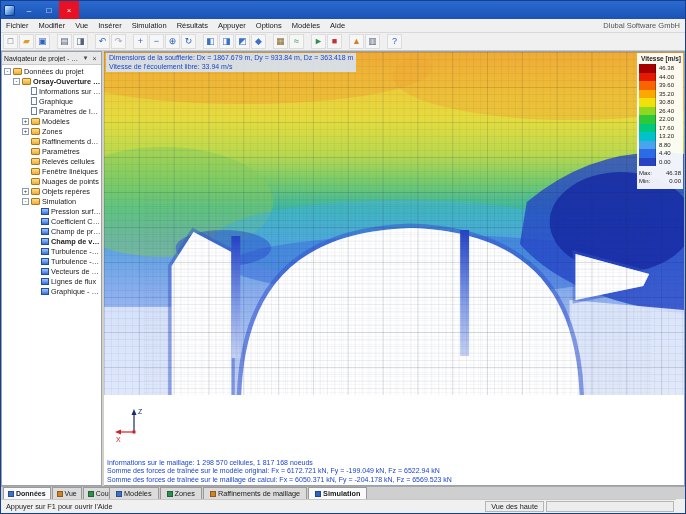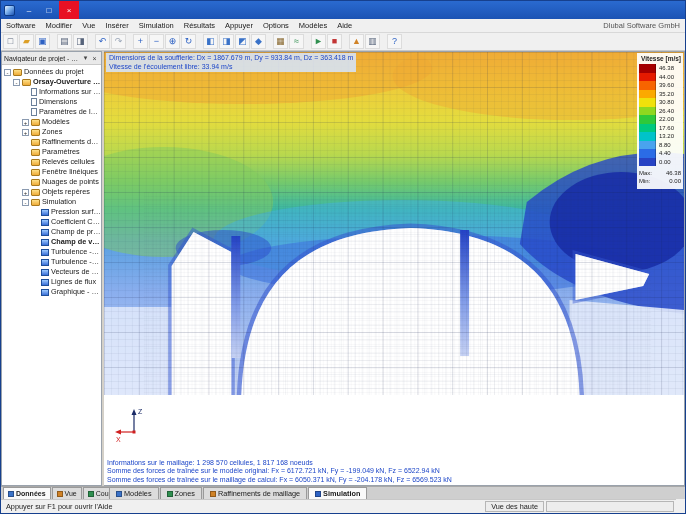--- a/index.html
+++ b/index.html
@@ -31,21 +31,21 @@
     background:#f6f6f6;margin-right:1px;flex:none;}
   .tbtn[data-gap="true"]{margin-left:6px;}
   .tglyph{font-size:9px;line-height:1;}
   
   .main{position:absolute;top:50px;bottom:27px;left:0;right:0;display:flex;}
   .sidebar{width:101px;flex:none;background:#fff;border:1px solid #9aa2ac;display:flex;flex-direction:column;}
   .sidebar-header{height:13px;background:#e9e9e9;border-bottom:1px solid #c9c9c9;display:flex;align-items:center;padding:0 2px;flex:none;}
   .sidebar-title{font-size:6.8px;white-space:nowrap;overflow:hidden;text-overflow:ellipsis;flex:1;}
   .ph-btn{font-size:7px;width:9px;height:9px;display:flex;align-items:center;justify-content:center;color:#444;flex:none;}
   .nav-tree{flex:1;overflow:hidden;padding-top:1px;}
-  .tree-row{display:flex;align-items:flex-end;height:10px;font-size:7.3px;white-space:nowrap;overflow:hidden;}
+  .tree-row{display:flex;align-items:center;height:10px;font-size:7.3px;white-space:nowrap;overflow:hidden;}
   .tree-row[data-ind="0"]{padding-left:2px;}
   .tree-row[data-ind="1"]{padding-left:11px;}
   .tree-row[data-ind="2"]{padding-left:20px;}
   .tree-row[data-ind="3"]{padding-left:30px;}
   .tree-row[data-bold="true"] .tlabel{font-weight:bold;}
   .exp{width:7px;height:7px;border:1px solid #8a9ab0;background:#fff;color:#333;font-size:6px;line-height:1;
     display:flex;align-items:center;justify-content:center;margin-right:2px;flex:none;}
   .exp:empty{border:none;background:transparent;}
   .ticon{flex:none;margin-right:2px;}
   .ticon[data-icon="folder"]{width:9px;height:7px;background:linear-gradient(#fde089,#efab38);border:1px solid #a97a1e;border-radius:1px;}
@@ -96,21 +96,21 @@
     <span class="win-controls">
       <span class="win-btn">–</span>
       <span class="win-btn">□</span>
       <span class="win-btn close">×</span>
     </span>
   </div>
 
   <div class="menubar">
     <div class="menu-items">
 
-        <span class="menu-item">Software</span>
+        <span class="menu-item">Fichier</span>
 
         <span class="menu-item">Modifier</span>
 
         <span class="menu-item">Vue</span>
 
         <span class="menu-item">Insérer</span>
 
         <span class="menu-item">Simulation</span>
 
         <span class="menu-item">Résultats</span>
@@ -241,21 +241,21 @@
 
           <div class="tree-row" data-ind="2">
             <span class="exp"></span>
             <span class="ticon" data-icon="doc"></span>
             <span class="tlabel">Informations sur le projet</span>
           </div>
 
           <div class="tree-row" data-ind="2">
             <span class="exp"></span>
             <span class="ticon" data-icon="doc"></span>
-            <span class="tlabel">Dimensions</span>
+            <span class="tlabel">Graphique</span>
           </div>
 
           <div class="tree-row" data-ind="2">
             <span class="exp"></span>
             <span class="ticon" data-icon="doc"></span>
             <span class="tlabel">Paramètres de la simulation</span>
           </div>
 
           <div class="tree-row" data-ind="2">
             <span class="exp">+</span>

